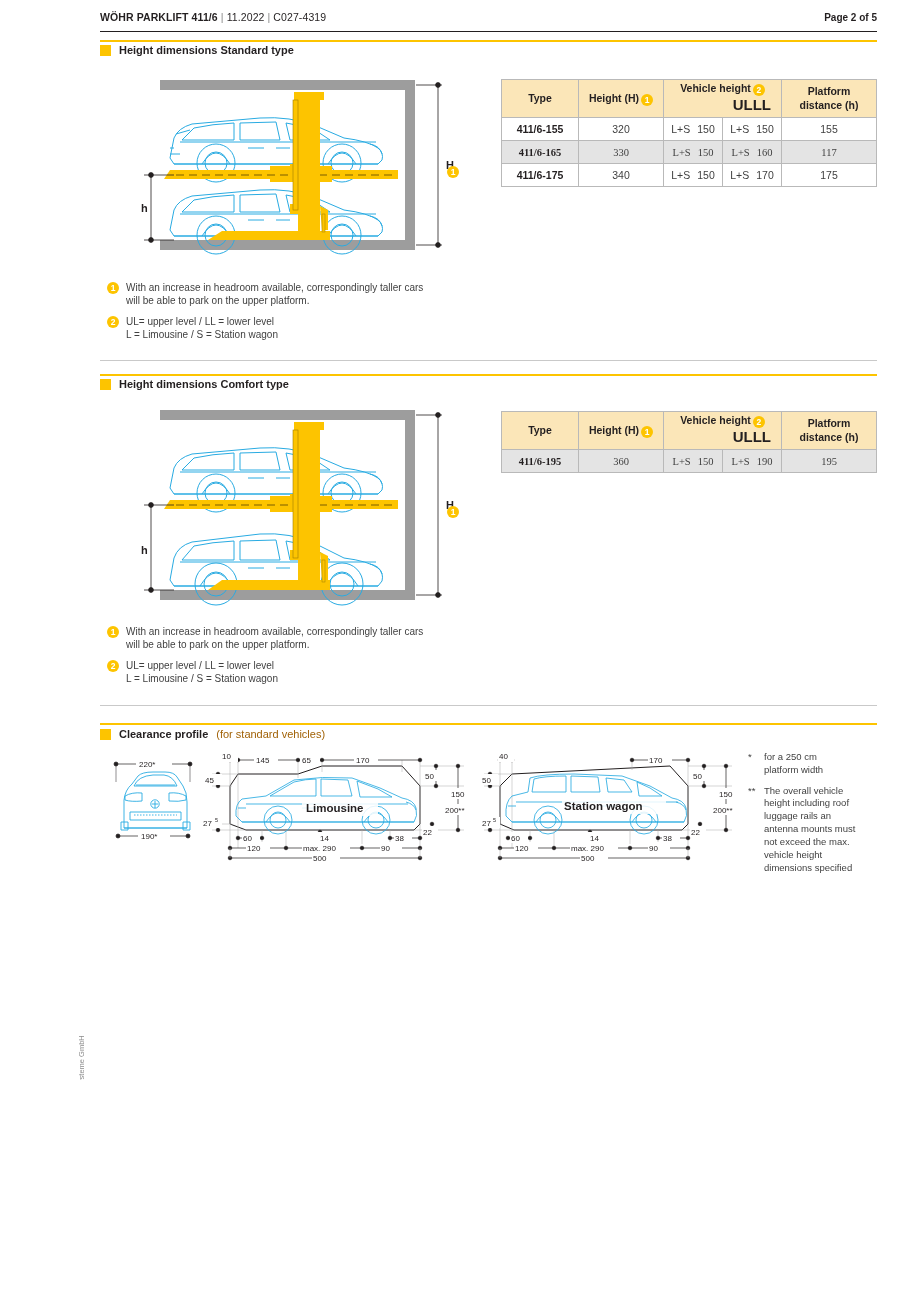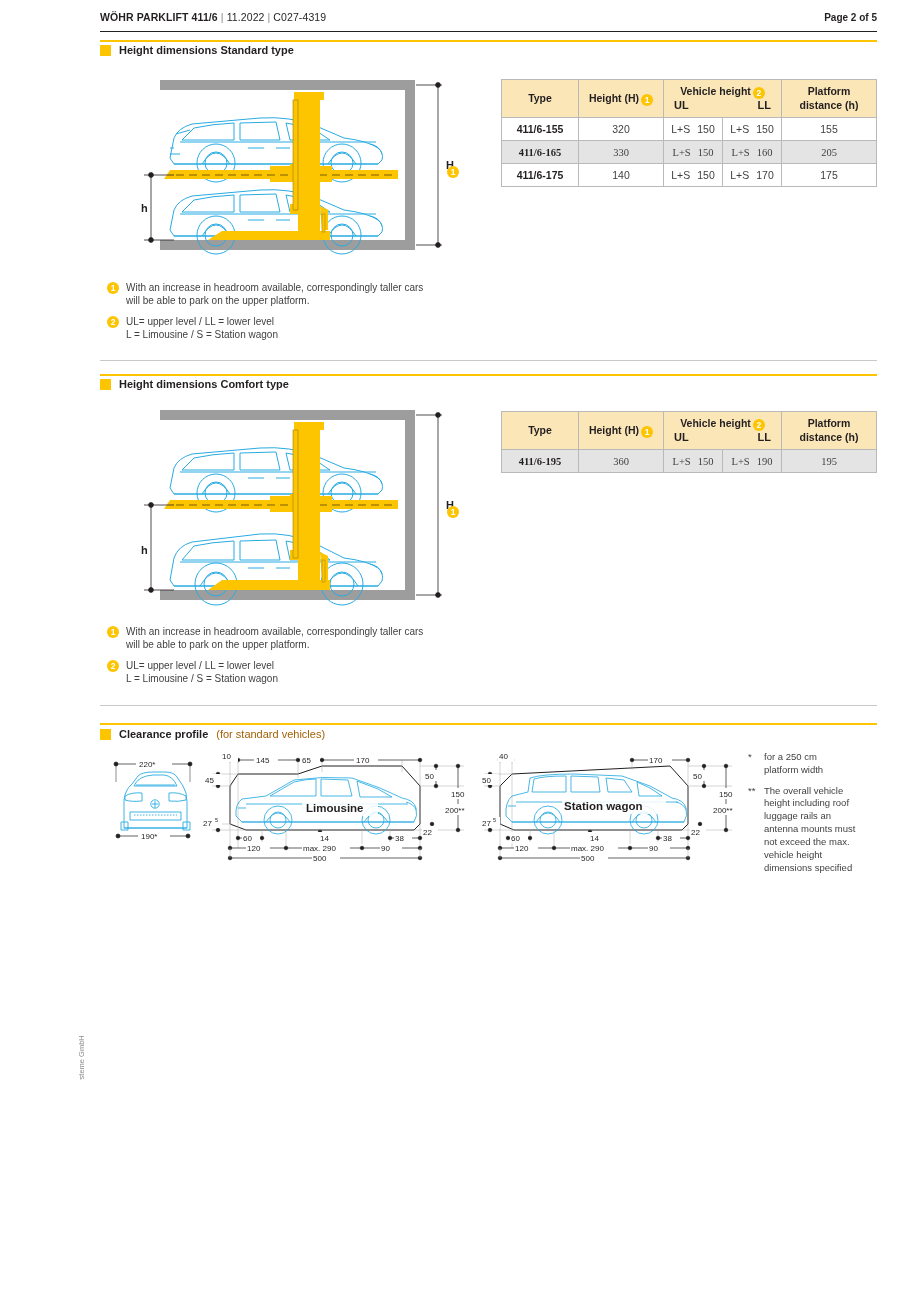--- a/index.html
+++ b/index.html
@@ -102,23 +102,23 @@
     color: #231f20;
   }
   .col-type { width: 76px; }
   .col-height { width: 84px; }
   .col-ul { width: 81px; }
   .col-ll { width: 81px; }
   .col-plat { width: 94px; }
 
   .vh-sub {
     display: flex;
-    justify-content: space-between;
+    justify-content: flex-end;
     font-weight: bold;
-    font-size: 11px;
+    font-size: 15px;
     padding: 0 10px;
   }
   .lsnum { margin-left: 7px; }
 
   
   .badge {
     display: inline-block;
     width: 12px; height: 12px;
     border-radius: 50%;
     background: #fdc400;
@@ -322,25 +322,25 @@
         <td>320</td>
         <td><span>L+S</span><span class="lsnum">150</span></td>
         <td><span>L+S</span><span class="lsnum">150</span></td>
         <td>155</td>
       </tr>
       <tr class="alt">
         <td class="typecell">411/6-165</td>
         <td>330</td>
         <td><span>L+S</span><span class="lsnum">150</span></td>
         <td><span>L+S</span><span class="lsnum">160</span></td>
-        <td>205</td>
+        <td>117</td>
       </tr>
       <tr>
         <td class="typecell">411/6-175</td>
-        <td>140</td>
+        <td>340</td>
         <td><span>L+S</span><span class="lsnum">150</span></td>
         <td><span>L+S</span><span class="lsnum">170</span></td>
         <td>175</td>
       </tr>
     </tbody>
   </table>
 
   <div class="footnotes" style="top:281px;">
     <div class="fnrow">
       <div class="fb">1</div>

